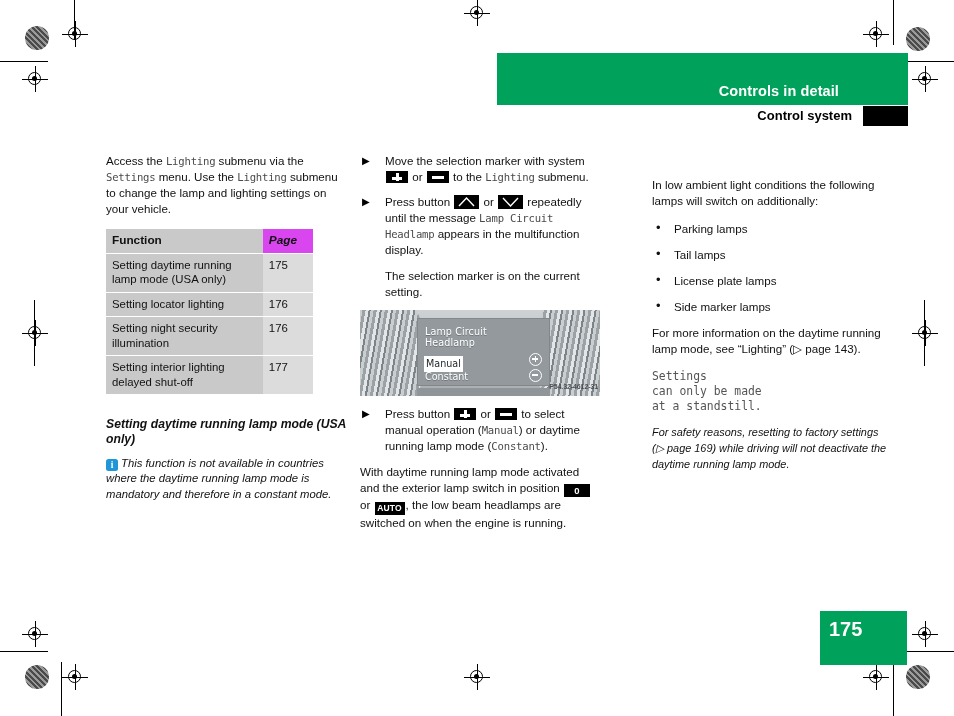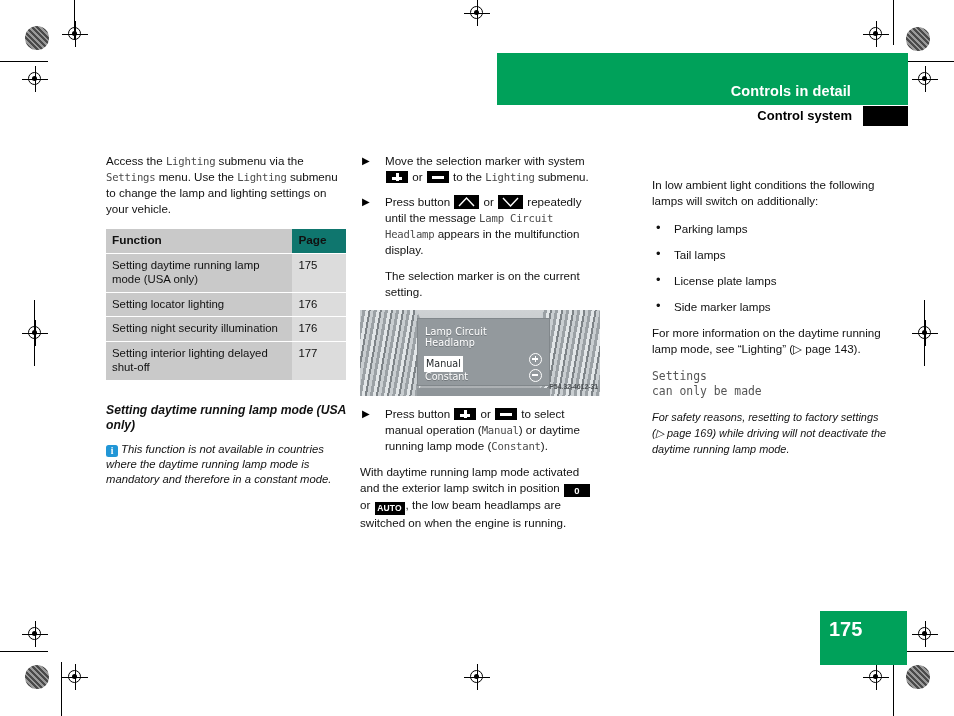--- a/index.html
+++ b/index.html
@@ -70,21 +70,21 @@
   .header-green {
     position: absolute;
     left: 497px;
     top: 53px;
     width: 411px;
     height: 52px;
     background: #00a15a;
   }
   .header-chapter {
     position: absolute;
-    right: 57px;
+    right: 69px;
     bottom: 6px;
     color: #ffffff;
     font-size: 14.5px;
     font-weight: bold;
     letter-spacing: 0.1px;
   }
   .header-section {
     position: absolute;
     left: 497px;
     top: 106px;
@@ -165,40 +165,40 @@
     font-family: "DejaVu Sans Mono", "Liberation Mono", monospace;
     font-size: 11.4px;
     color: #555;
     line-height: 15px;
     margin: 8px 0 10px 0;
   }
 
   
   table.fn-table {
     border-collapse: collapse;
-    width: 240px;
+    width: 207px;
     margin-top: 2px;
   }
   table.fn-table th,
   table.fn-table td {
     text-align: left;
     vertical-align: top;
     padding: 4px 6px 5px 6px;
     font-size: 11.4px;
     line-height: 14.5px;
     border-bottom: 1px solid #ffffff;
   }
   table.fn-table th {
     font-weight: bold;
     font-size: 11.8px;
   }
   table.fn-table .c-fn  { background: #c9c9c9; width: 196px; }
   table.fn-table .c-pg  { background: #dcdcdc; width: 44px; }
   table.fn-table thead .c-fn { background: #c9c9c9; }
-  table.fn-table thead .c-pg { background: #0f766e; }
+  table.fn-table thead .c-pg { background: #d946ef; font-style: italic; }
 
   
   .note {
     position: relative;
     font-style: italic;
     font-size: 11.3px;
     line-height: 15.4px;
     margin: 0 0 10px 0;
     color: #111;
   }
@@ -618,20 +618,21 @@
     <li>License plate lamps</li>
     <li>Side marker lamps</li>
   </ul>
 
   <p class="body">For more information on the daytime running lamp mode, see “Lighting” (▷ page 143).</p>
 
 
   <div class="mono-blk">
     <div>Settings</div>
     <div>can only be made</div>
+    <div>at a standstill.</div>
   </div>
 
   <p class="note" style="font-size:10.9px;line-height:16px;">For safety reasons, resetting to factory settings (▷ page 169) while driving will not deactivate the daytime running lamp mode.</p>
 </div>
 
 <div class="footer-page">
   <div class="footer-page-num">175</div>
 </div>
 
 </body></html>

